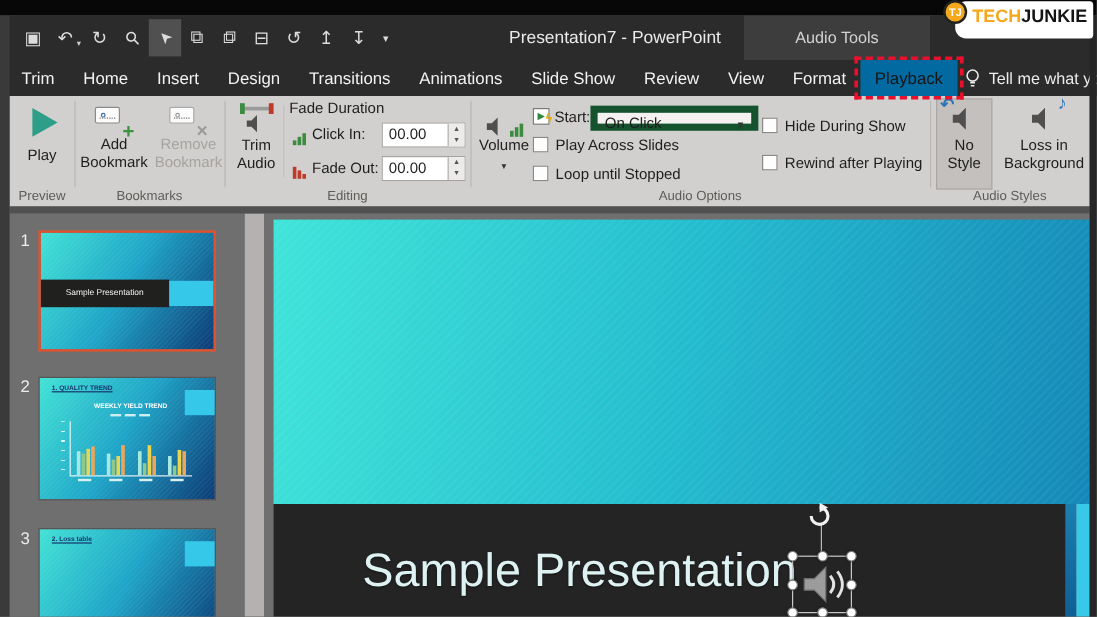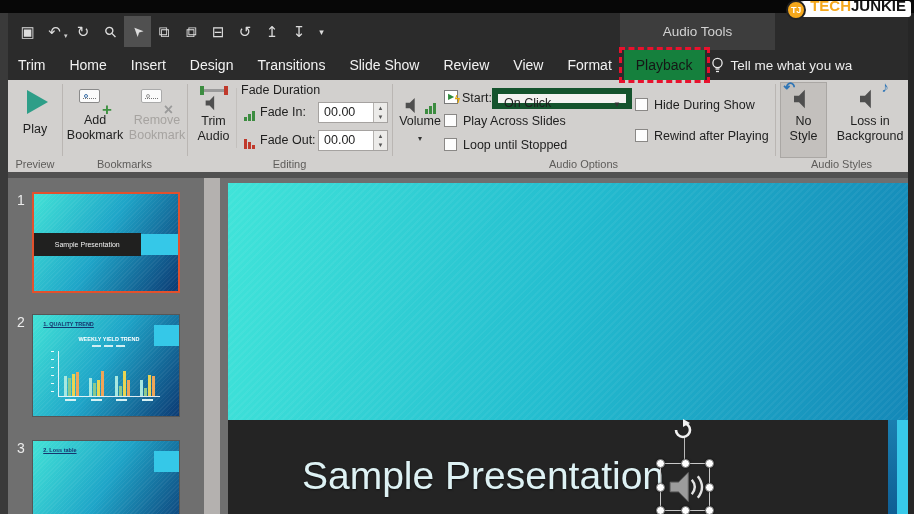--- a/index.html
+++ b/index.html
@@ -2,21 +2,21 @@
 <html><head>
 <meta charset="utf-8">
 <style>
   * { margin:0; padding:0; box-sizing:border-box; }
   body { font-family:"Liberation Sans", sans-serif; background:#444; }
   .screen { position:relative; width:914px; height:514px; overflow:hidden;
             background:#6f6f6f; font-family:"Liberation Sans", sans-serif; }
 
   
   .topstrip { position:absolute; left:0; top:0; width:914px; height:13px; background:#070707; }
-  .tj-logo { position:absolute; top:1px; right:3px; height:16px; background:#fff;
+  .tj-logo { position:absolute; top:1px; right:3px; height:31px; background:#fff;
              border-radius:9px 3px 3px 9px; display:flex; align-items:center;
              padding:0 5px 7px 14px; z-index:40; }
   .tj-circle { position:absolute; left:-10px; top:-1px; width:20px; height:20px; border-radius:50%;
                background:#f5a81c; border:2px solid #222; color:#fff; font-size:9px; font-weight:bold;
                display:flex; align-items:center; justify-content:center; }
   .tj-text { font-size:15px; font-weight:bold; letter-spacing:0; white-space:nowrap; }
   .tj-text .t1 { color:#f5a81c; } .tj-text .t2 { color:#141414; }
 
   
   .titlebar { position:absolute; left:0; top:13px; width:914px; height:37px; background:#2b2b2b; }
@@ -32,21 +32,21 @@
   .win-title { position:absolute; left:420px; top:0; width:185px; height:37px; display:flex;
                align-items:center; justify-content:center; color:#eaeaea; font-size:14.5px; white-space:nowrap; }
   .ctx-group { position:absolute; left:620px; top:0; width:155px; height:37px; background:#3d3d3d;
                display:flex; align-items:center; justify-content:center; color:#d2d2d2; font-size:13.5px; }
 
   
   .tabsrow { position:absolute; left:0; top:50px; width:914px; height:30px; background:#2b2b2b;
              display:flex; align-items:stretch; padding-left:6px; }
   .tabs { display:flex; }
   .tab { padding:0 12px; line-height:30px; font-size:14px; color:#f2f2f2; white-space:nowrap; cursor:default; }
-  .tab.active { background:#15803d; color:#161616; position:relative; }
+  .tab.active { background:#0369a1; color:#161616; position:relative; }
   .tab-annot { position:absolute; left:-5px; right:-5px; top:-3px; bottom:-3px;
                border:3px dashed #e8112d; pointer-events:none; z-index:30; }
   .tellme { display:flex; align-items:center; color:#ececec; font-size:13.5px; white-space:nowrap;
             overflow:hidden; padding-left:6px; flex:1 1 auto; }
   .bulb { margin-right:7px; flex:0 0 auto; }
 
   
   .ribbon { position:absolute; left:8px; top:80px; width:900px; height:92px; background:#d2d0ce;
             color:#1e1e1e; font-size:12.5px; }
   .ribbon-shadow { position:absolute; left:8px; top:172px; width:900px; height:6px; background:#515151; }
@@ -210,30 +210,32 @@
         <div class="qat-ic" data-name="move-up-icon">
           <span>↥</span>
         </div>
         <div class="qat-ic" data-name="move-down-icon">
           <span>↧</span>
         </div>
         <div class="qat-ic" data-name="customize-qat-icon">
           <span>▾</span>
         </div>
       </div>
+    <div class="win-title" data-name="window-title">Presentation7 - PowerPoint</div>
     <div class="ctx-group" data-name="contextual-tab-group-audio-tools">Audio Tools</div>
   </div>
 
   <div class="tabsrow" data-name="ribbon-tab-bar">
     <div class="tabs" id="tabs-generated" data-name="ribbon-tabs">
         <div class="tab" data-name="tab-file">Trim</div>
         <div class="tab" data-name="tab-home">Home</div>
         <div class="tab" data-name="tab-insert">Insert</div>
         <div class="tab" data-name="tab-design">Design</div>
         <div class="tab" data-name="tab-transitions">Transitions</div>
+        <div class="tab" data-name="tab-animations">Animations</div>
         <div class="tab" data-name="tab-slide-show">Slide Show</div>
         <div class="tab" data-name="tab-review">Review</div>
         <div class="tab" data-name="tab-view">View</div>
         <div class="tab" data-name="tab-format">Format</div>
         <div class="tab active" data-name="tab-playback">Playback<div class="tab-annot" data-name="annotation-playback-highlight"></div></div>
       </div>
     <div class="tellme" data-name="tell-me-box">
       <svg class="bulb" data-name="lightbulb-icon" width="13" height="16" viewBox="0 0 13 16">
         <circle cx="6.5" cy="6" r="4.6" fill="none" stroke="#ececec" stroke-width="1.3"></circle>
         <line x1="4.5" y1="12" x2="8.5" y2="12" stroke="#ececec" stroke-width="1.3"></line>
@@ -291,21 +293,21 @@
       </div>
       <div class="lbl" data-name="trim-audio-label">Trim</div>
       <div class="lbl" data-name="trim-audio-label2">Audio</div>
     </div>
     <div class="fd-head" data-name="fade-duration-heading">Fade Duration</div>
     <div class="fd-ic bars3 green" style="left:236px;top:31px" data-name="fade-in-icon">
       <i style="height:4px"></i>
         <i style="height:7px"></i>
         <i style="height:10px"></i>
     </div>
-    <div class="fd-lbl" style="left:252px;top:25px" data-name="fade-in-label">Fade In:</div>
+    <div class="fd-lbl" style="left:252px;top:25px" data-name="fade-in-label">Click In:</div>
     <div class="spin" style="left:310px;top:22px" data-name="fade-in-spinner">
       <span class="val" data-name="fade-in-value">00.00</span>
       <span class="arrows">
           <span data-name="fade-in-up-arrow">▲</span>
           <span data-name="fade-in-down-arrow">▼</span>
         </span>
     </div>
     <div class="fd-ic bars3 red" style="left:236px;top:59px" data-name="fade-out-icon">
       <i style="height:10px"></i>
         <i style="height:7px"></i>

